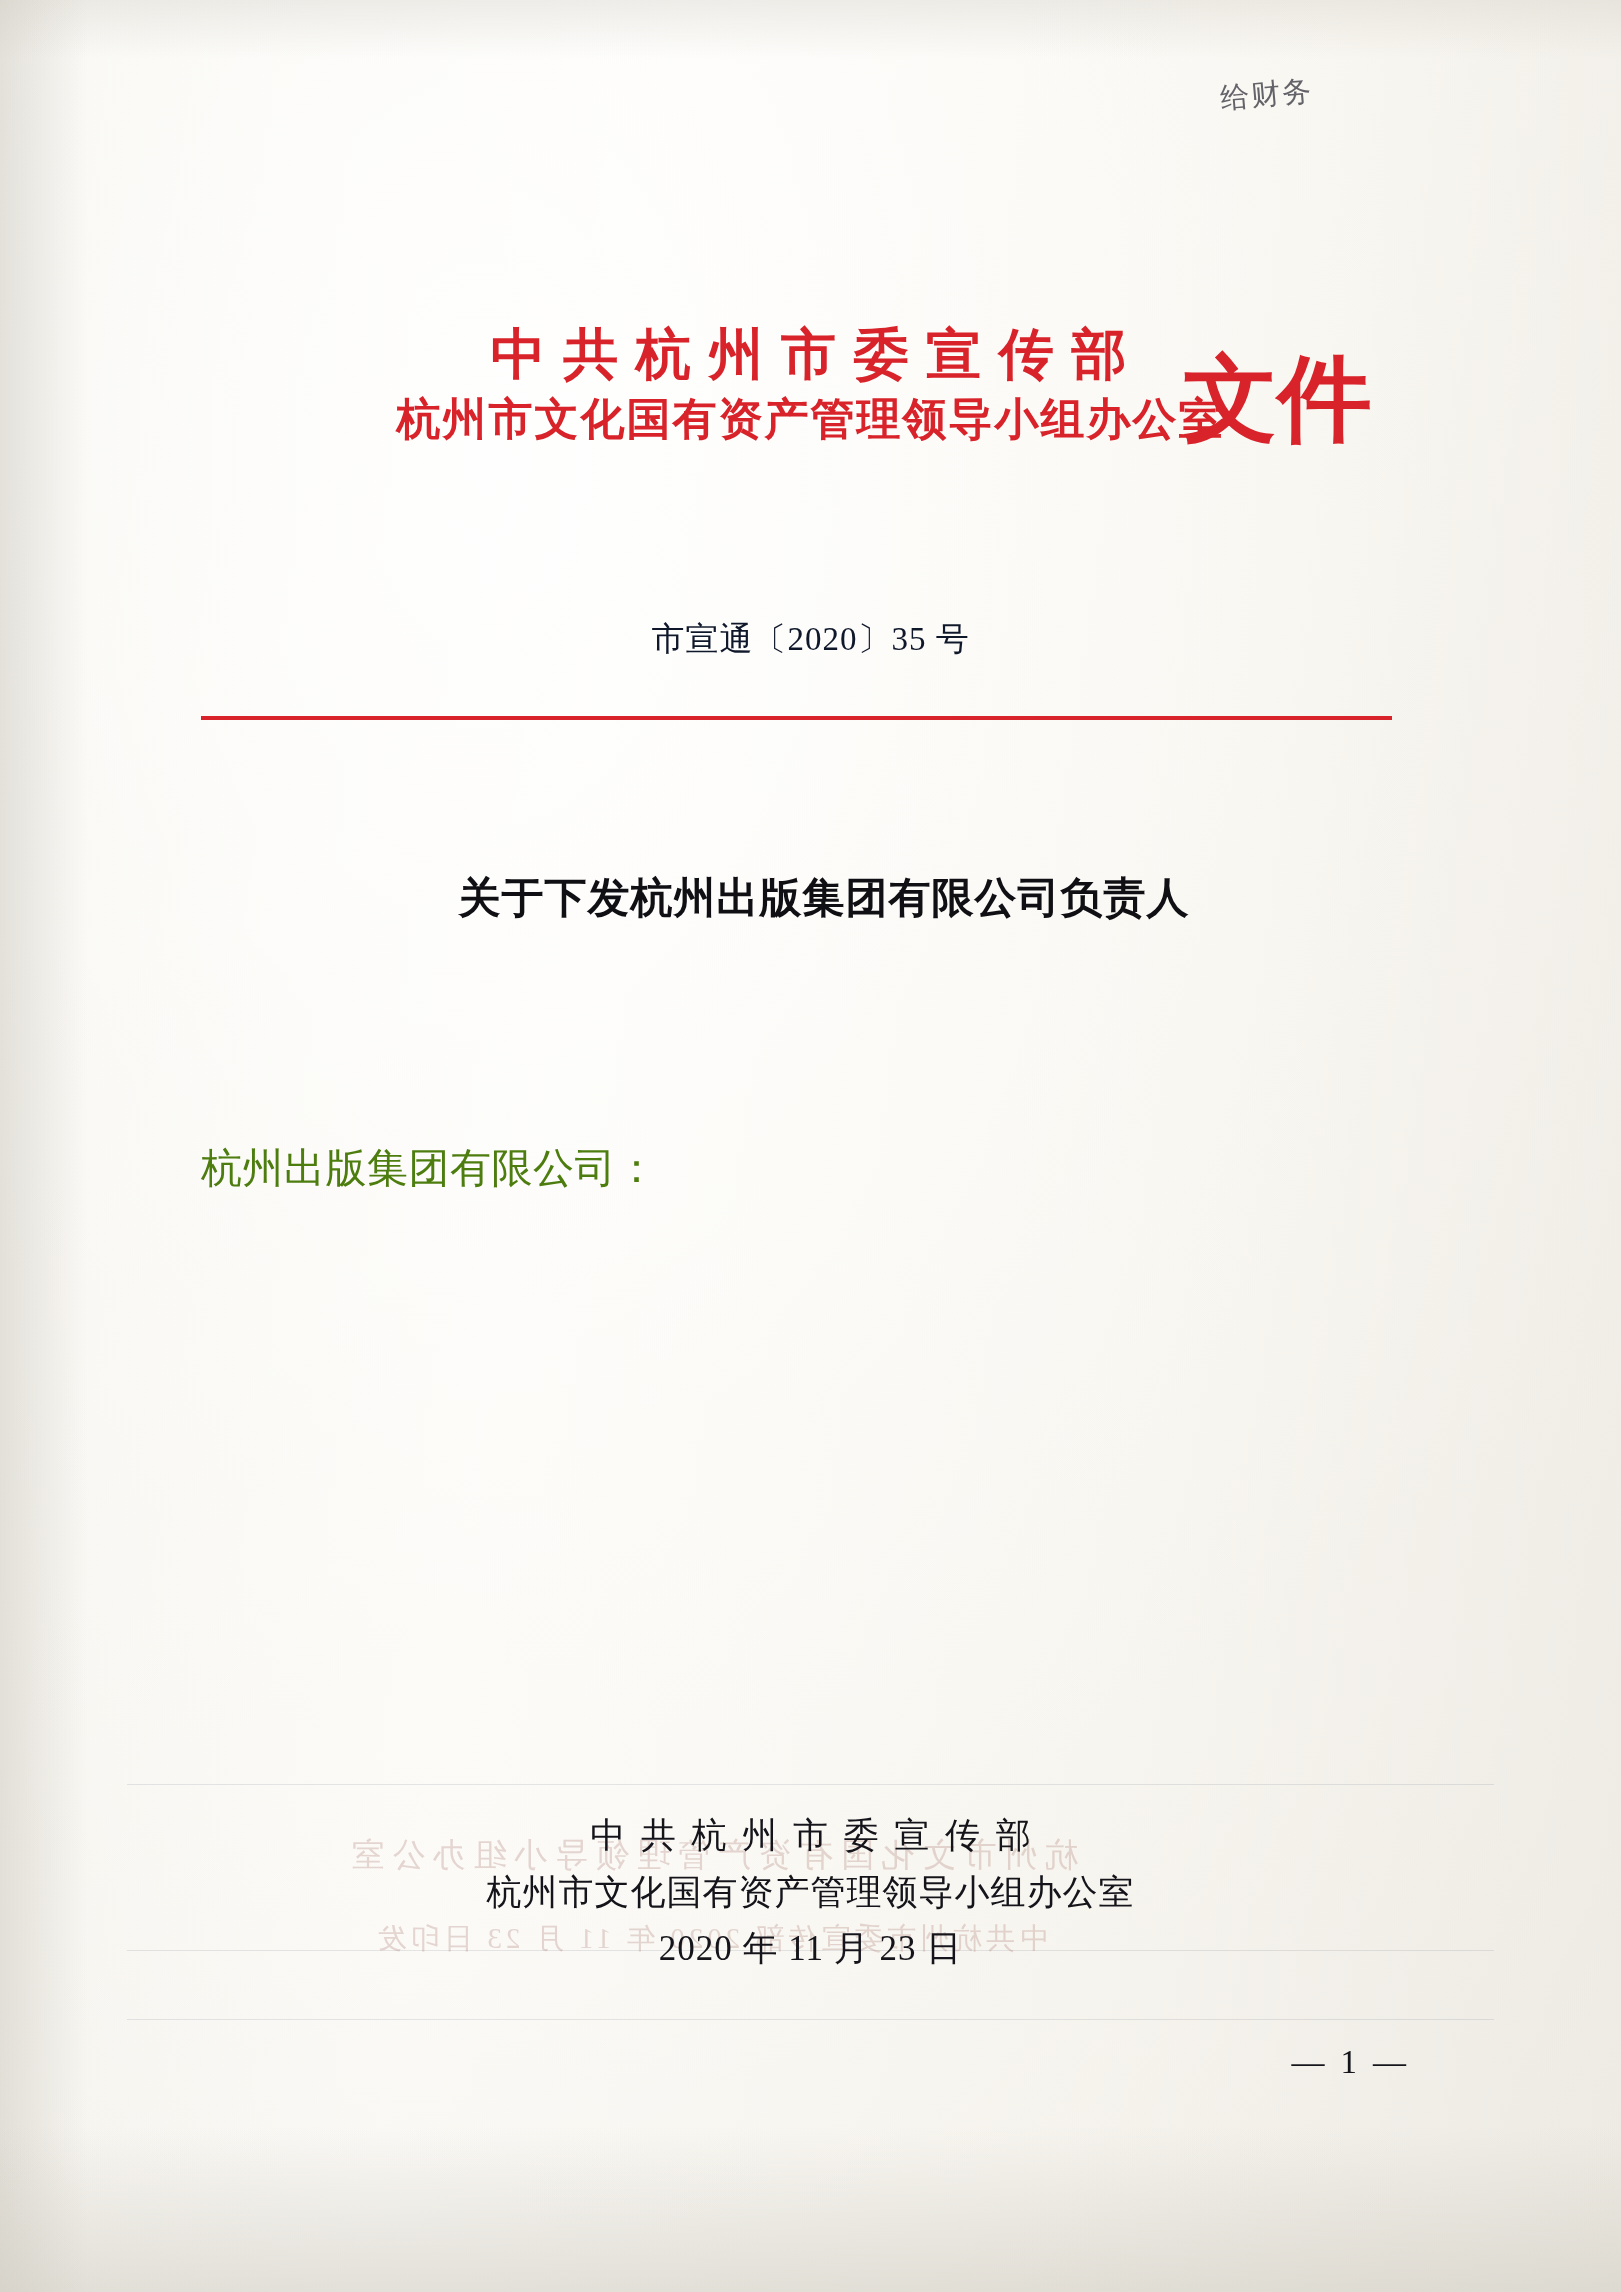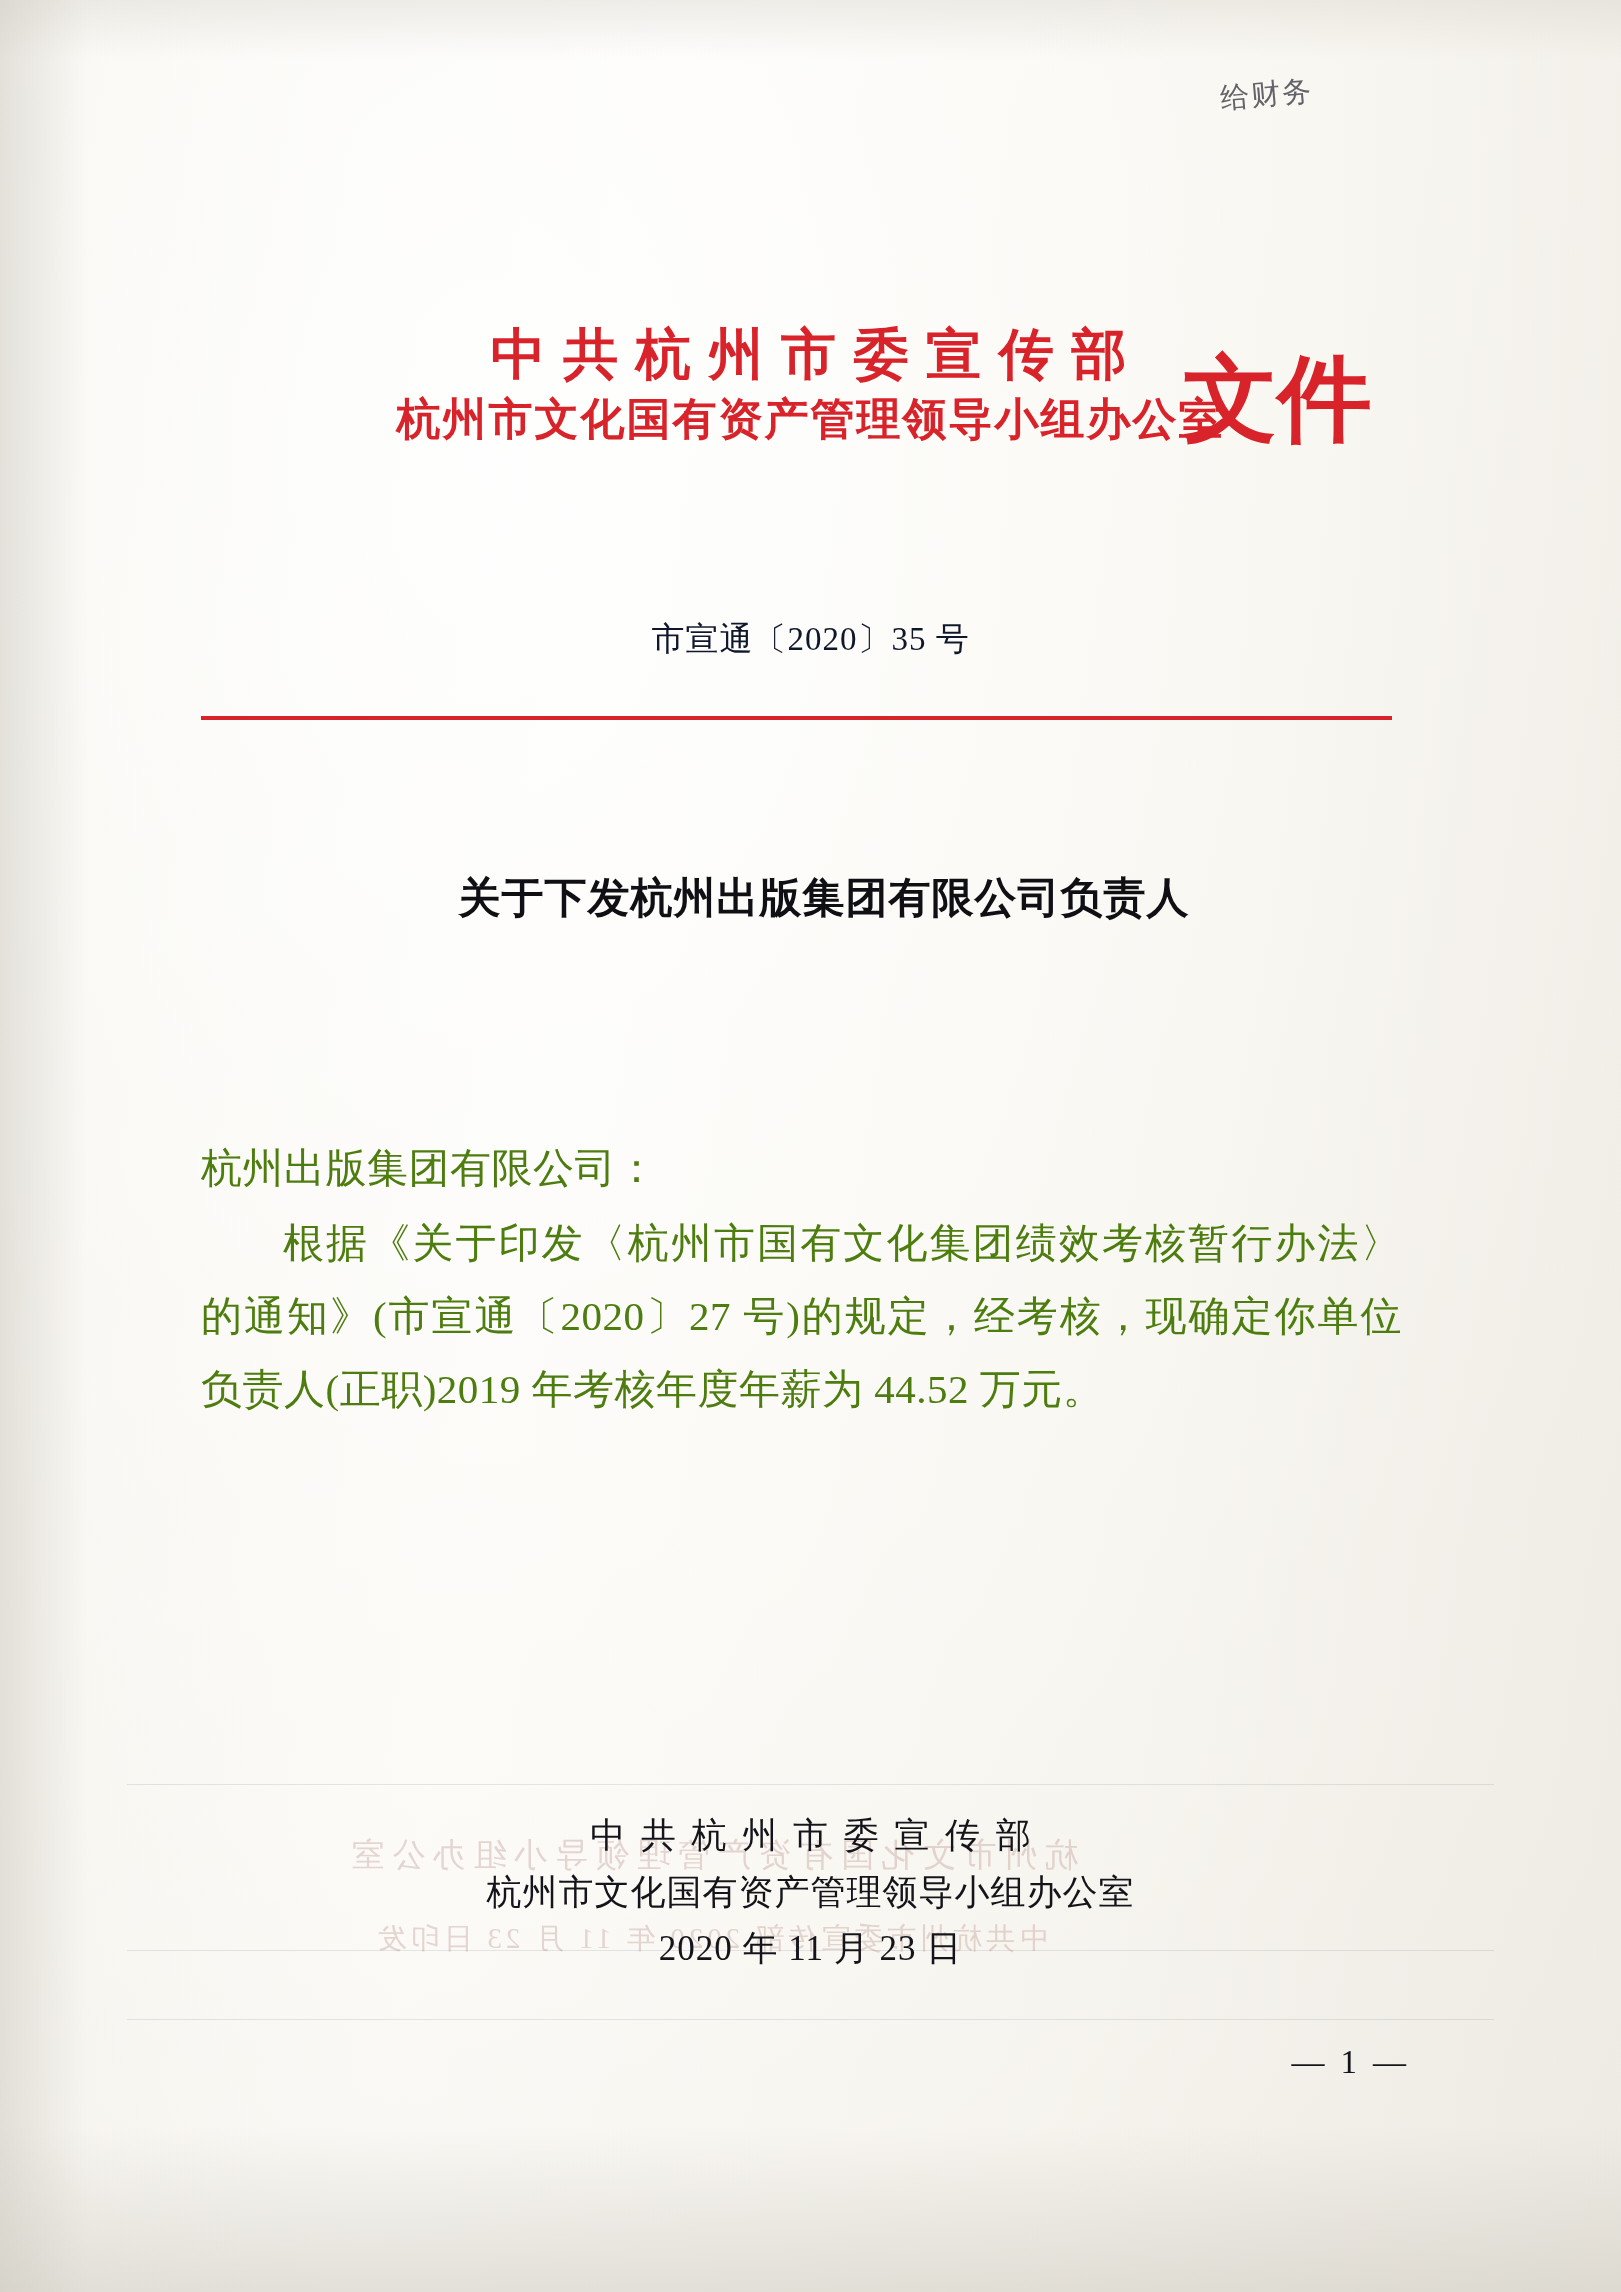--- a/index.html
+++ b/index.html
@@ -242,21 +242,20 @@
   <div class="doc-number">市宣通〔2020〕35 号</div>
 
   <div class="red-rule"></div>
 
   <div class="title">
     <div>关于下发杭州出版集团有限公司负责人</div>
   </div>
 
   <div class="body-text">
     <p>杭州出版集团有限公司：</p>
-    <p class="indent">根据《关于印发〈杭州市国有文化集团绩效考核暂行办法〉的通知》(市宣通〔2020〕27 号)的规定，经考核，现确定你单位负责人(正职)2019 年考核年度年薪为 44.52 万元。</p>
   </div>
 
   <div class="bleed">
     <div class="b1">杭州市文化国有资产管理领导小组办公室</div>
     <div class="b2">中共杭州市委宣传部        2020 年 11 月 23 日印发</div>
   </div>
 
   <div class="signature">
     <div class="sig-dept1">中共杭州市委宣传部</div>
     <div class="sig-dept2">杭州市文化国有资产管理领导小组办公室</div>

